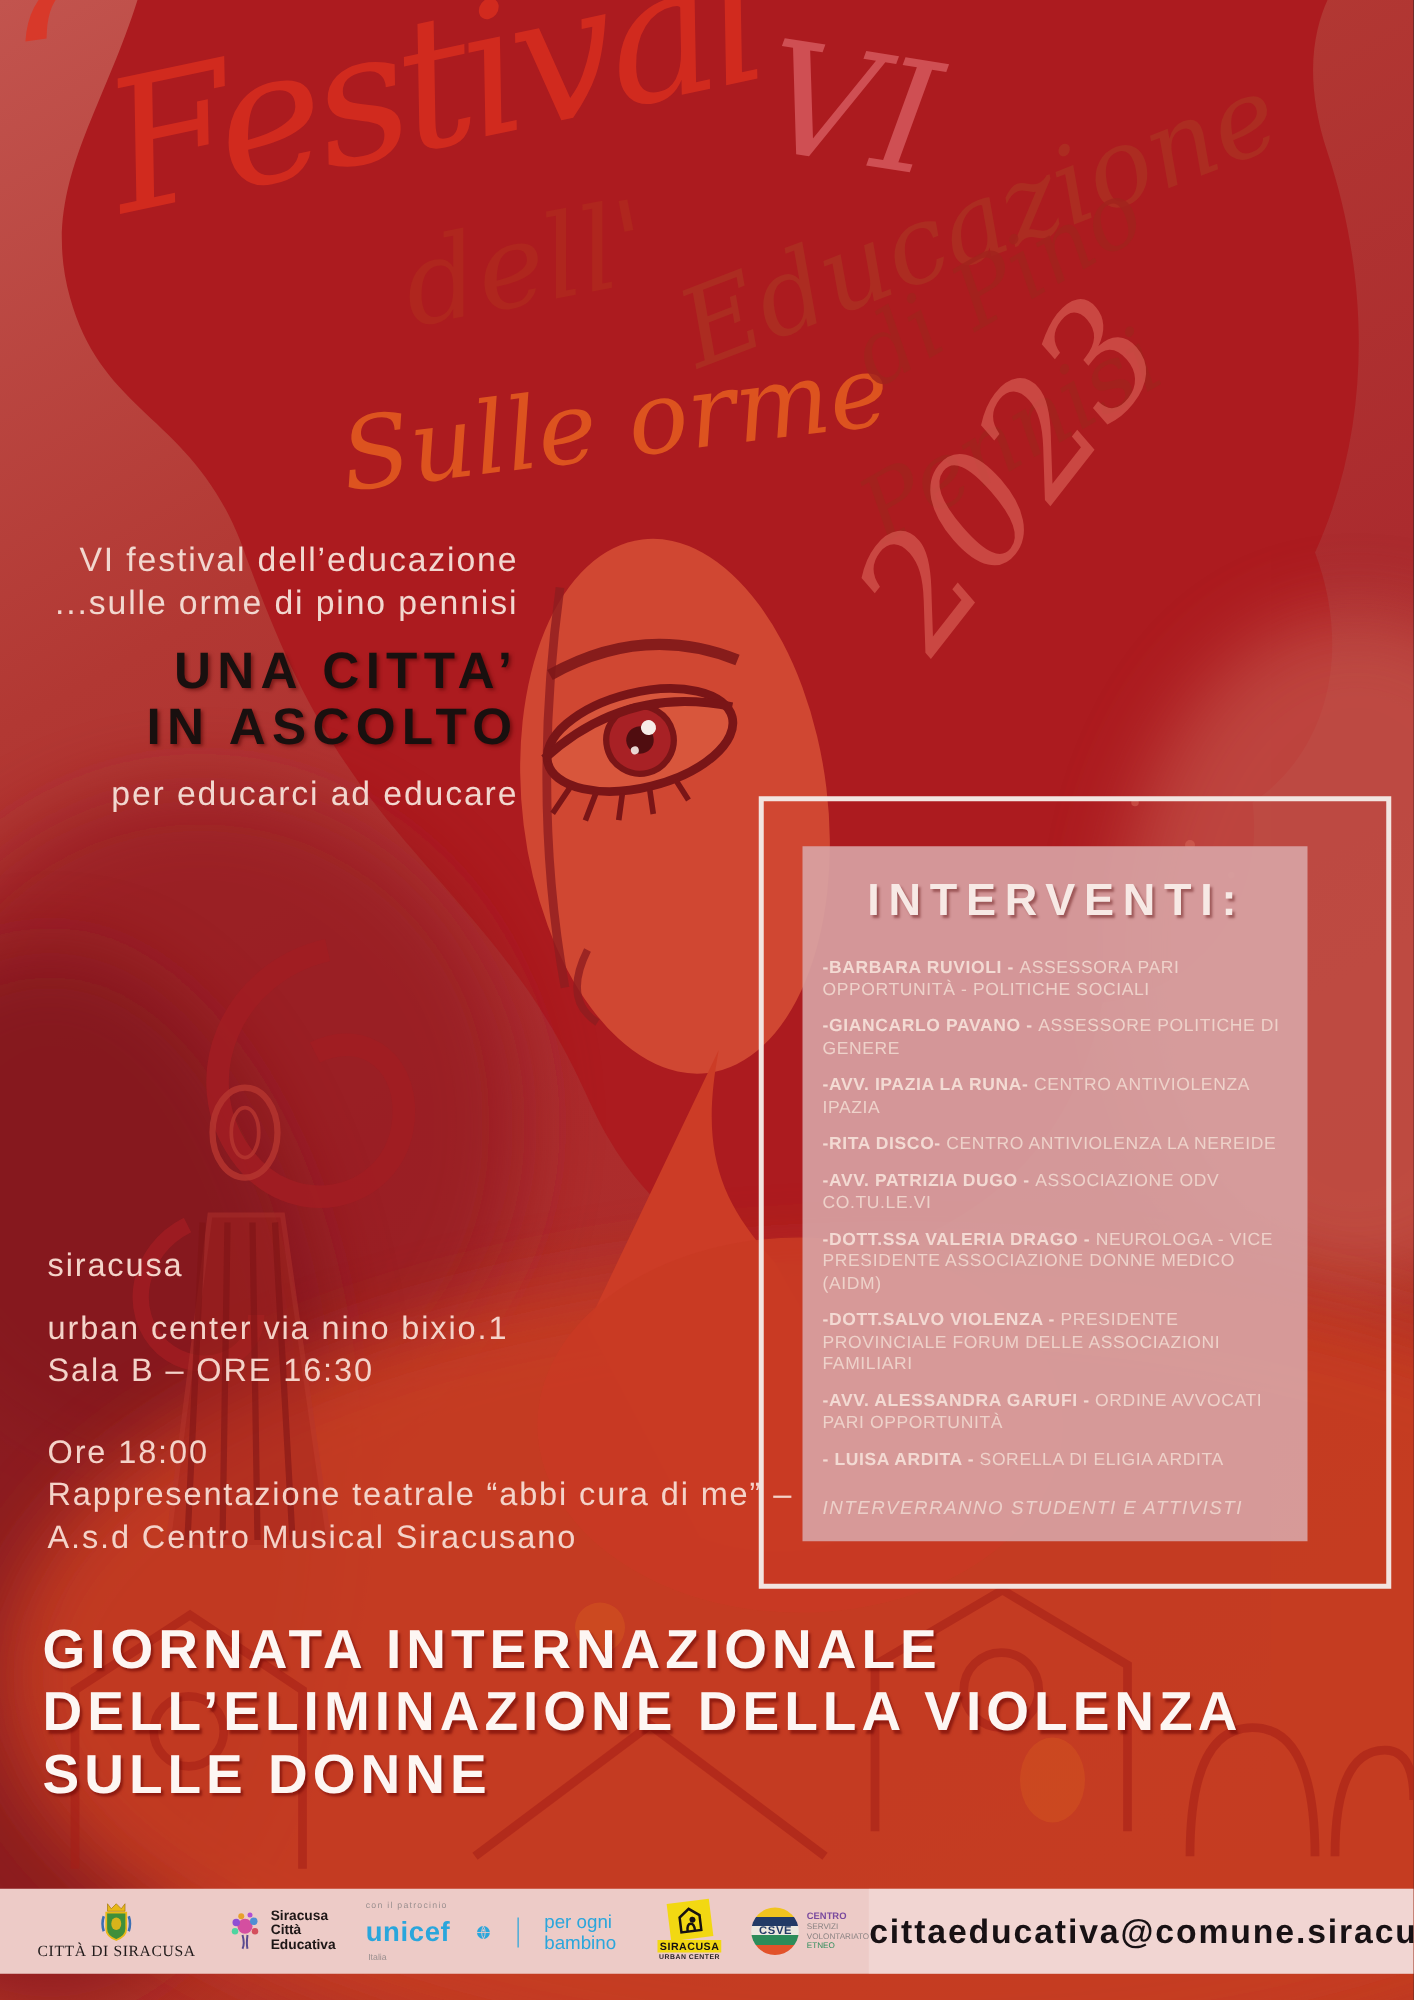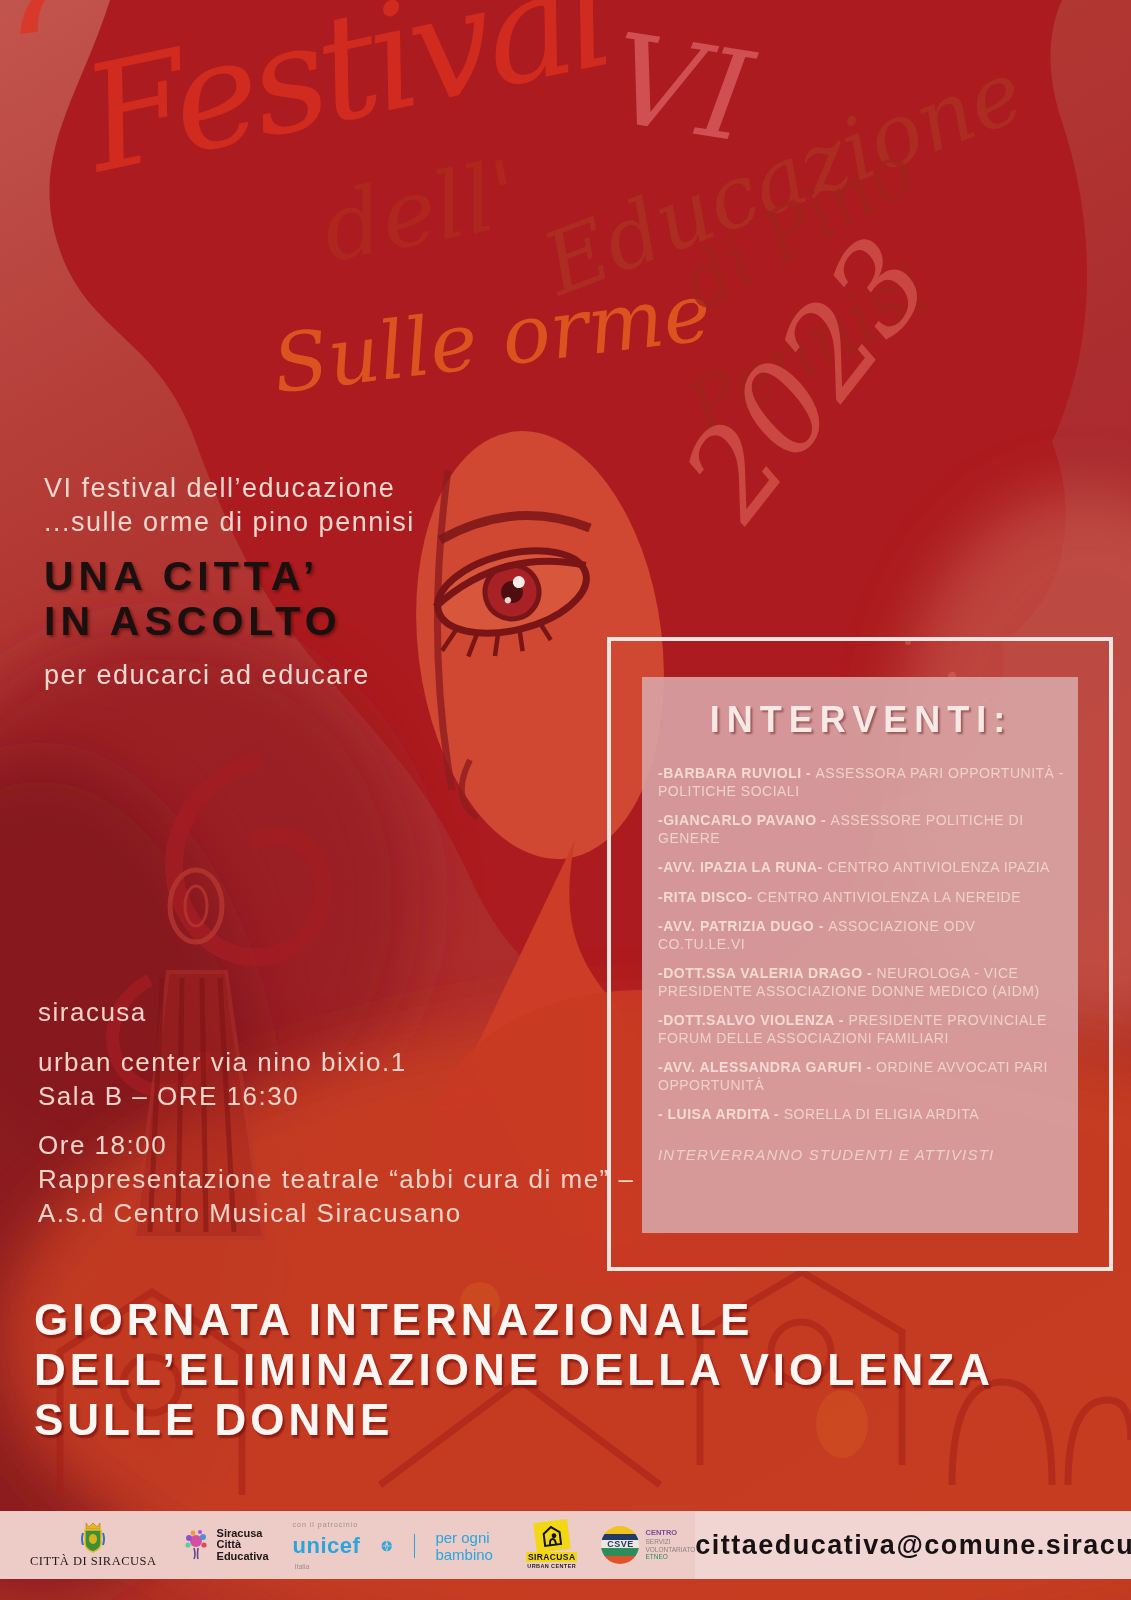--- a/index.html
+++ b/index.html
@@ -16,40 +16,40 @@
   .w-festival{ left:82px;  top:-18px; font-size:146px; color:#dc2f1e; opacity:.78; transform:rotate(-12deg); letter-spacing:-6px;}
   .w-vi      { left:612px; top:16px;  font-size:124px; color:#d85c60; opacity:.8;  transform:rotate(9deg); }
   .w-dell    { left:322px; top:158px; font-size:92px;  color:#b0281e; opacity:.85; transform:rotate(-11deg); }
   .w-edu     { left:548px; top:218px; font-size:86px;  color:#ad2f22; opacity:.85; transform:rotate(-21deg); transform-origin:0 50%; }
   .w-sulle   { left:272px; top:292px; font-size:80px;  color:#e0571f; opacity:.95; transform:rotate(-7deg); }
   .w-dipino  { left:688px; top:248px; font-size:72px;  color:#a2231d; opacity:.8;  transform:rotate(-30deg); transform-origin:0 50%; }
   .w-pennisi { left:694px; top:372px; font-size:72px;  color:#a2231d; opacity:.8;  transform:rotate(-30deg); transform-origin:0 50%; }
   .w-year    { left:712px; top:430px; font-size:122px; color:#d4564e; opacity:.75; transform:rotate(-52deg); transform-origin:0 50%; }
 
   
-  .intro{ position:absolute; left:44px; top:472px; z-index:2; color:#f2d7cf; }
+  .intro{ position:absolute; left:44px; top:432px; z-index:2; color:#f2d7cf;text-align:right; }
   .intro .small{ font-size:27px; letter-spacing:1.5px; line-height:1.25; }
   .big-title{ margin-top:14px; font-size:41px; font-weight:800; color:#19100f; letter-spacing:5px; line-height:1.1;
               text-shadow:2px 2px 3px rgba(72,0,0,.5); }
   .intro-sub{ margin-top:16px; font-size:27px; letter-spacing:1.5px; }
 
   
   .frame{ position:absolute; left:607px; top:637px; width:506px; height:634px; border:4px solid #f2e4e0; z-index:2; }
-  .panel{ position:absolute; left:31px; top:36px; width:436px; height:556px;
+  .panel{ position:absolute; left:31px; top:36px; width:404px; height:556px;
           background:rgba(216,164,165,.9); padding:16px 14px 27px 16px; overflow:hidden; }
   .panel h2{ font-size:36px; font-weight:800; color:#f7e9e5; letter-spacing:7px; text-align:center;
              text-shadow:2px 2px 2px rgba(92,10,10,.45); margin:6px 0 24px; }
   .speaker{ font-size:14px; color:#eed2ca; letter-spacing:.5px; line-height:1.25; margin-bottom:12px; }
   .speaker b{ font-weight:800; color:#f3dad3;text-align:right; }
   .footnote{ margin-top:22px; font-style:italic; font-size:15px; letter-spacing:1.2px; color:#edd0c9; }
 
   
   .venue{ position:absolute; left:38px; top:996px; z-index:2; color:#f4d3c9; font-size:26px; letter-spacing:1.5px; line-height:1.3; width:600px;}
   .venue .city{ margin-bottom:16px; }
-  .venue .times{ margin-top:16px; }
+  .venue .times{ margin-top:32px; }
 
   
   .date{ position:absolute; left:35px; top:1232px; z-index:2; font-size:62px; font-weight:800; color:#fbf3f0;
          letter-spacing:5px; text-shadow:3px 3px 2px rgba(104,8,8,.6); }
   .headline{ position:absolute; left:34px; top:1300px; z-index:2; width:1070px; font-size:44px; font-weight:800;
              color:#fdf6f3; line-height:.93; letter-spacing:4px; text-shadow:2px 3px 2px rgba(104,4,4,.55); }
   .headline div{ margin-bottom:9px; }
 
   
   .footer{ position:absolute; left:0; top:1511px; width:1131px; height:68px; background:#edcbc7; z-index:3;

